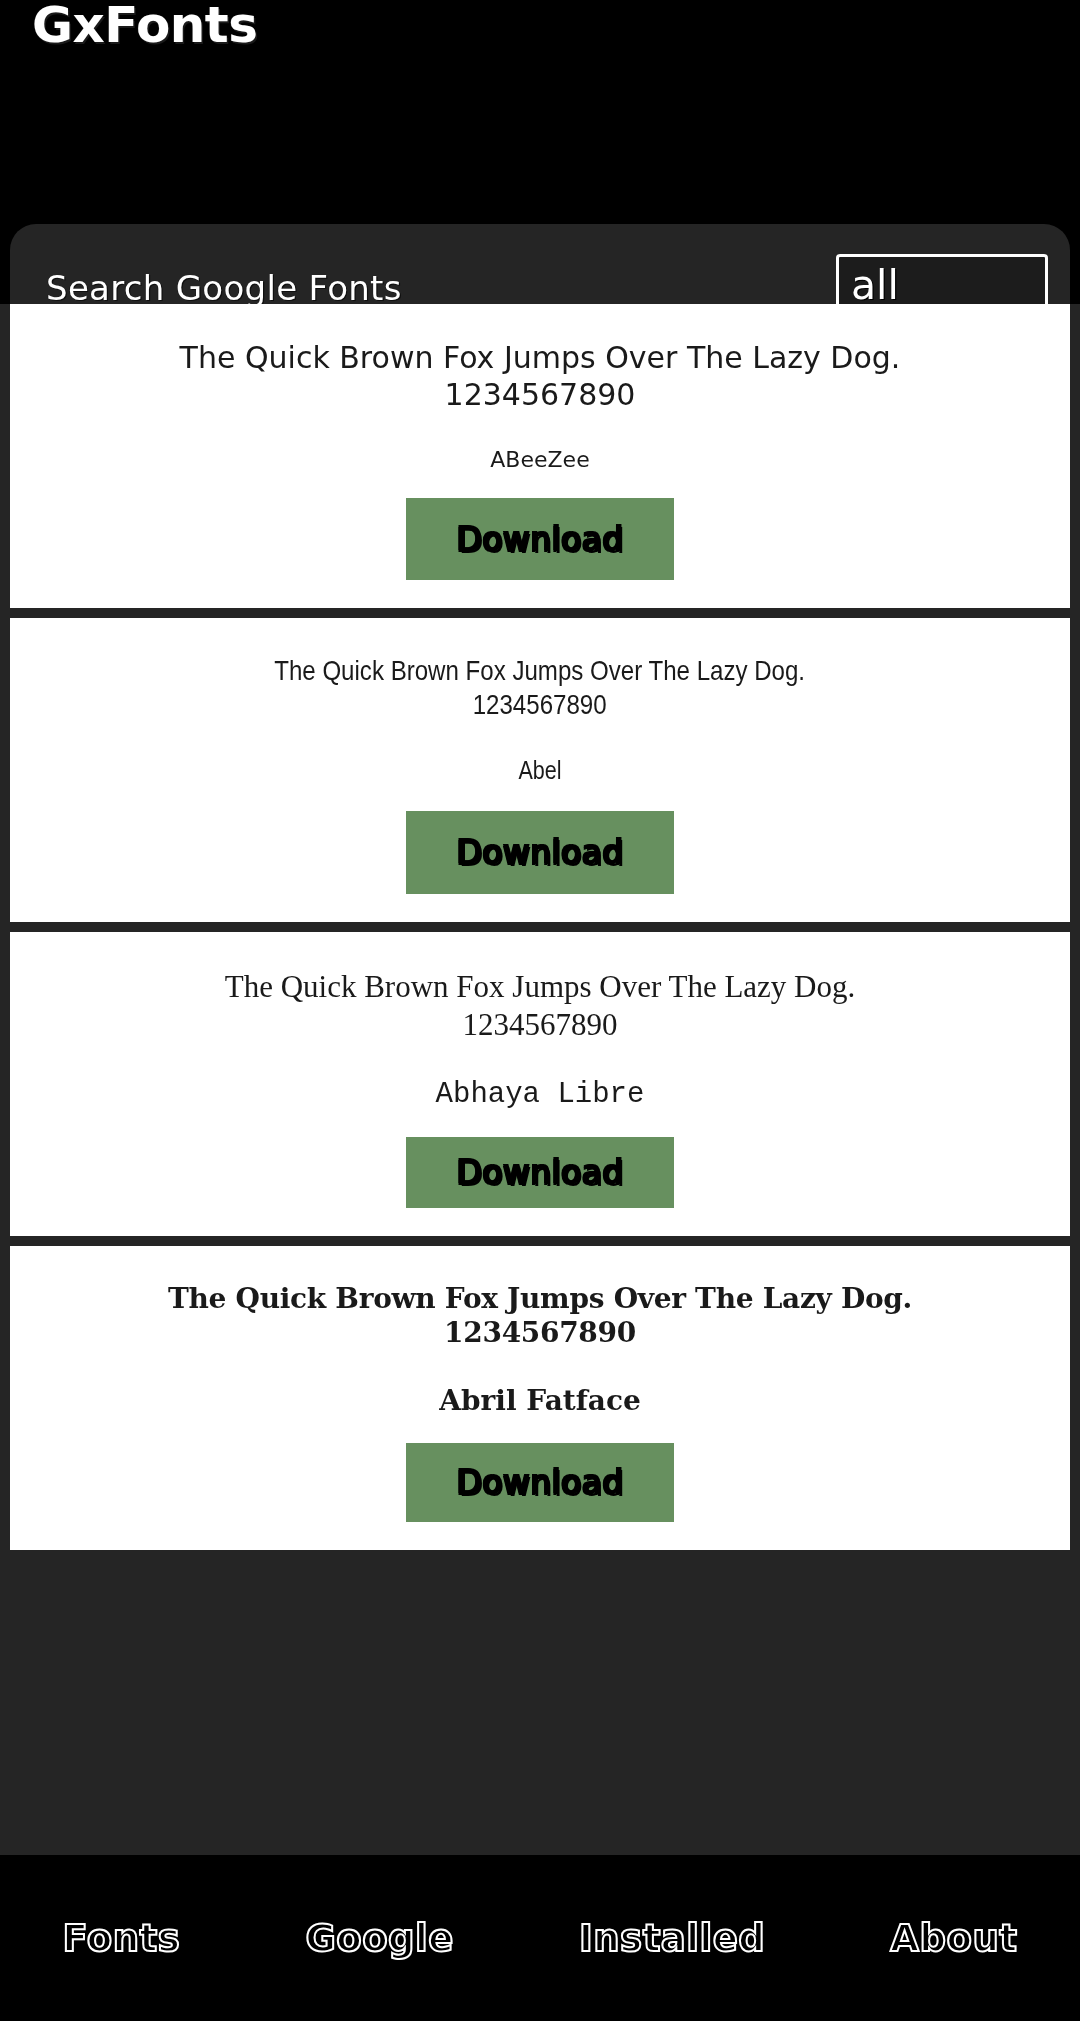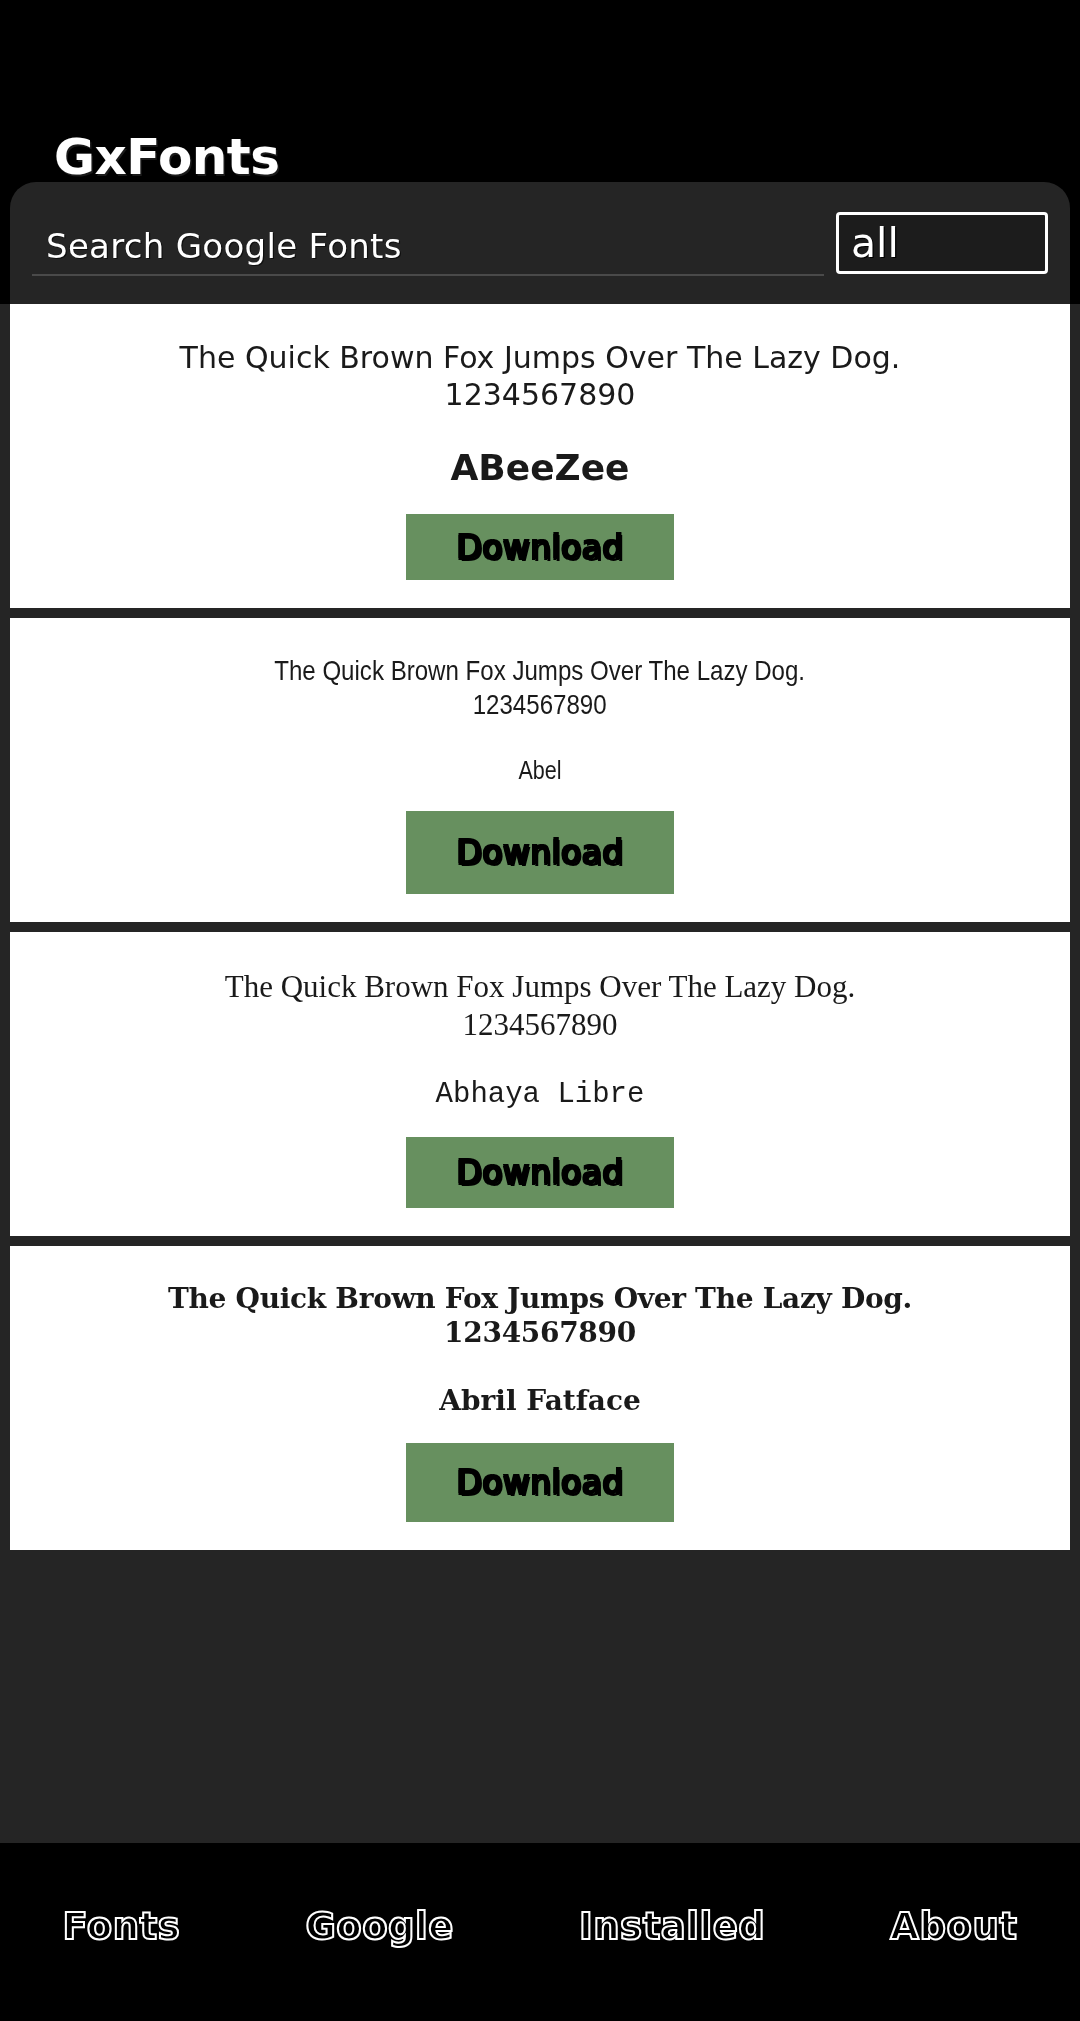--- a/index.html
+++ b/index.html
@@ -11,25 +11,25 @@
     overflow: hidden;
   }
 
   body {
     font-family: "Liberation Sans", sans-serif;
     position: relative;
   }
 
   
   .app-header {
-    height: 182px;
+    height: 224px;
     background: #000000;
     display: flex;
-    align-items: flex-end;
-    padding-left: 54px;
+    align-items: flex-start;
+    padding-left: 32px;
   }
 
   .logo {
     font-family: "DejaVu Sans", sans-serif;
     font-size: 50px;
     font-weight: 700;
     color: #ffffff;
     letter-spacing: -0.5px;
     line-height: 1;
     text-shadow:
@@ -150,37 +150,37 @@
     cursor: pointer;
     text-shadow:
       2px 2px 0 #000000,
       -1.2px -1.2px 0 #000000,
       1.2px -1.2px 0 #000000,
       -1.2px 1.2px 0 #000000;
   }
 
   
   .f-abeezee .sample-block { font-family: "DejaVu Sans", sans-serif; font-size: 30px; }
-  .f-abeezee .font-name    { font-family: "DejaVu Sans", sans-serif; font-size: 36px; font-weight: bold; }
+  .f-abeezee .font-name    { font-family: "DejaVu Sans", sans-serif; font-size: 22px; }
 
   .f-abel .sample-block { font-family: "Liberation Sans Narrow", "Liberation Sans", sans-serif; font-size: 28px; transform: scaleX(0.86); }
   .f-abel .font-name    { font-family: "Liberation Sans Narrow", "Liberation Sans", sans-serif; font-size: 25px; transform: scaleX(0.86); }
 
   .f-abhaya .sample-block { font-family: "Liberation Serif", serif; font-size: 31px; }
   .f-abhaya .font-name    { font-family: Liberation Mono, monospace; font-size: 29px; text-align: center; }
 
   .f-abril .sample-block { font-family: "DejaVu Serif", serif; font-size: 28px; font-weight: 700; letter-spacing: -0.3px; }
   .f-abril .font-name    { font-family: "DejaVu Serif", serif; font-size: 28px; font-weight: 700; text-align: right; }
 
   
   .bottom-nav {
     position: absolute;
     left: 0;
     right: 0;
-    bottom: 12px;
+    bottom: 0;
     height: 166px;
     background: #000000;
     display: flex;
     align-items: center;
     justify-content: space-around;
   }
 
   .nav-item {
     background: transparent;
     border: none;

